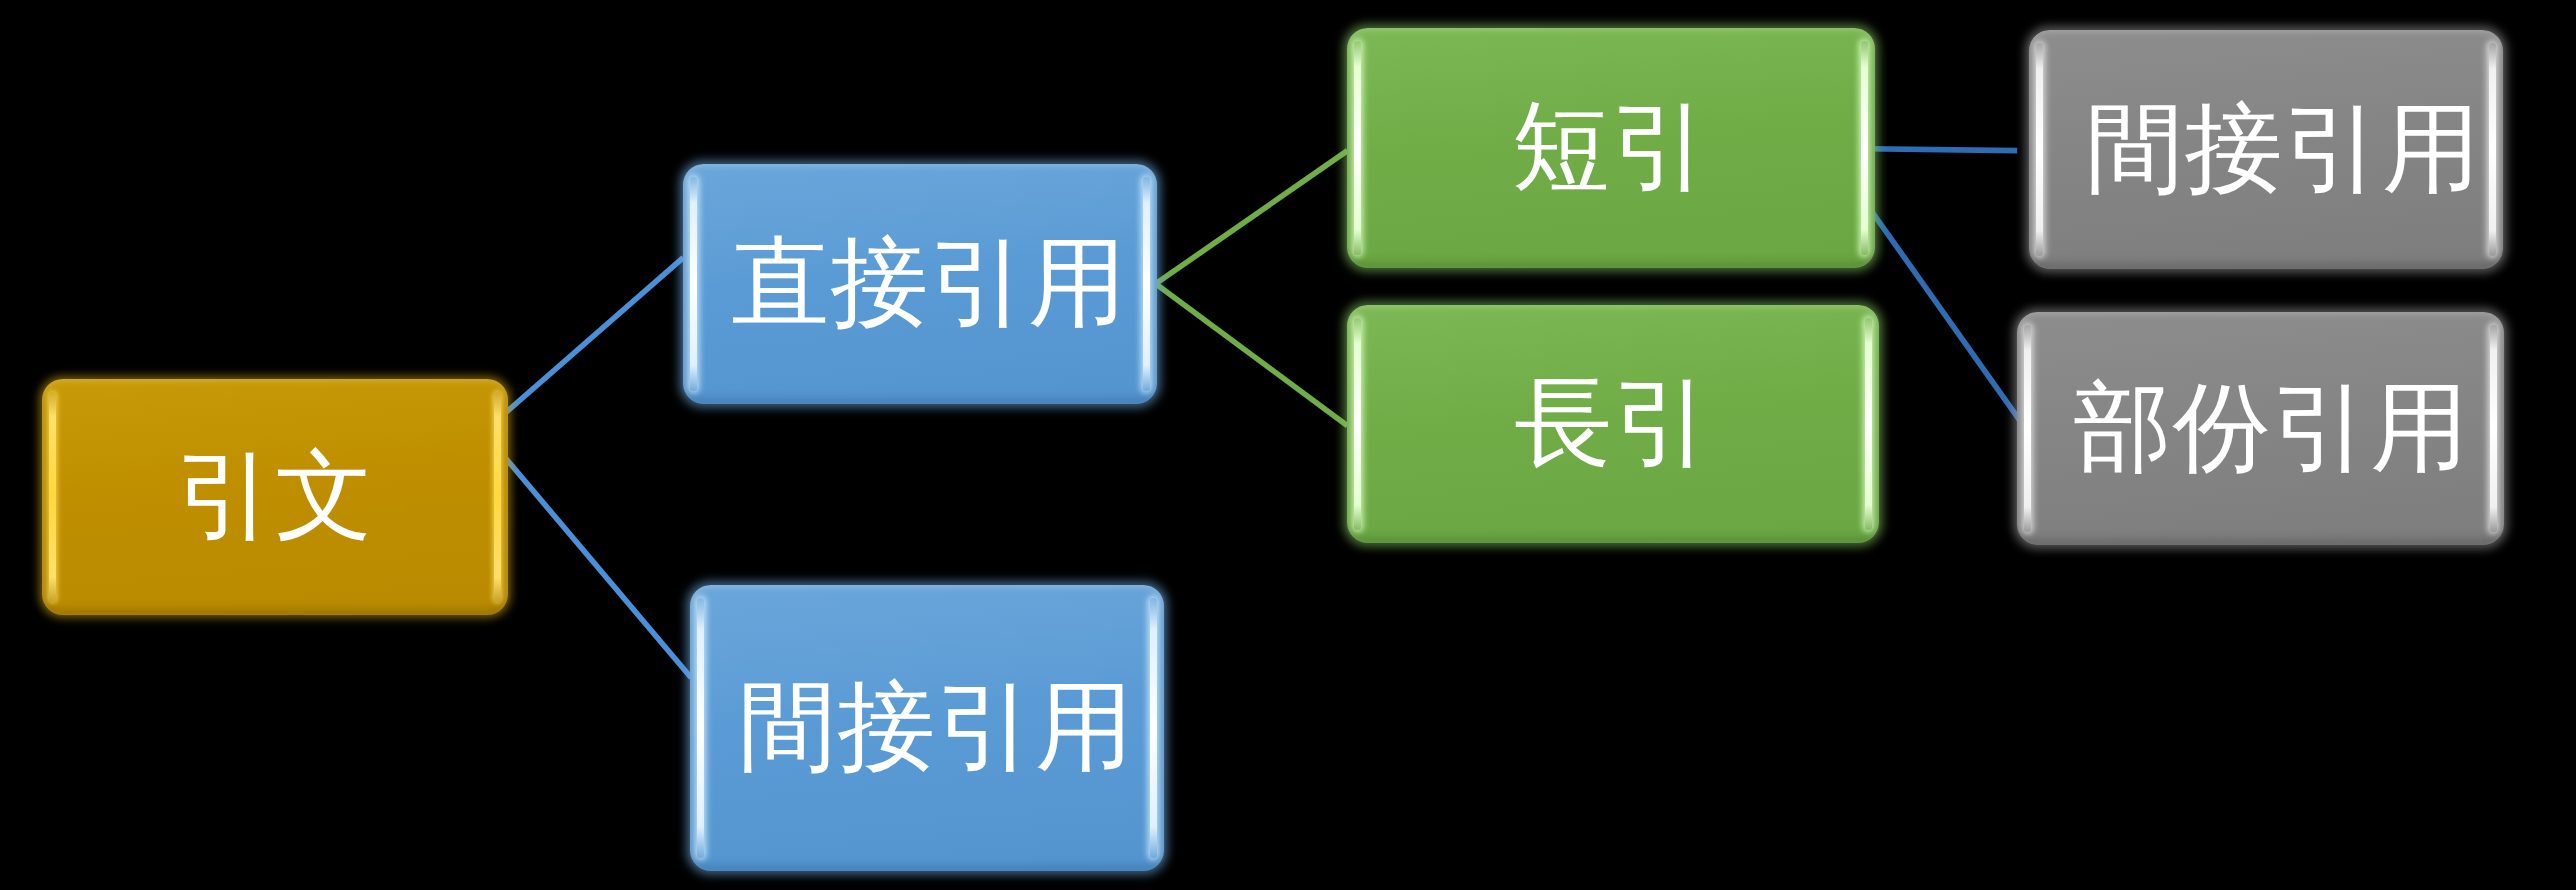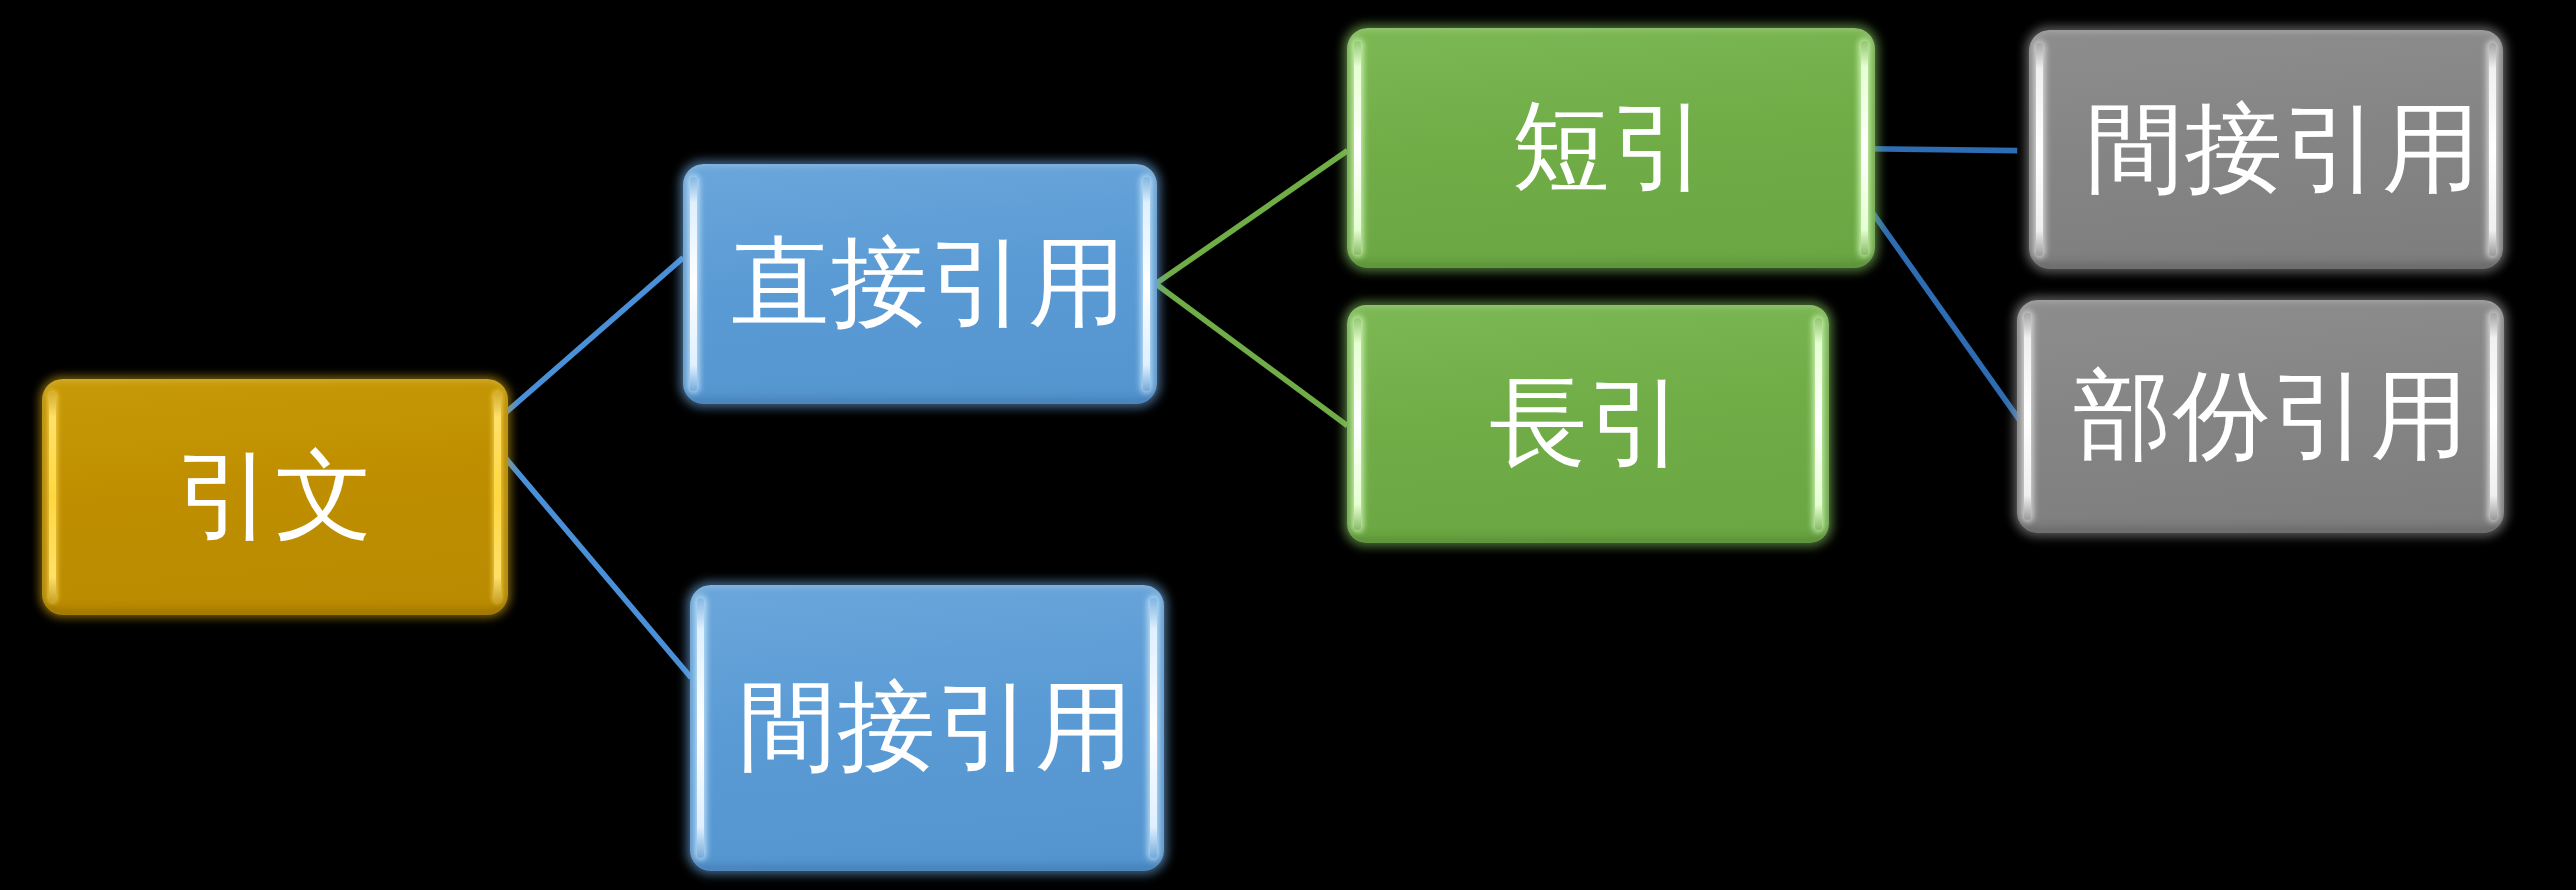--- a/index.html
+++ b/index.html
@@ -83,23 +83,23 @@
   .n-gray::before,.n-gray::after{
     background:linear-gradient(to bottom,rgba(245,245,245,.25),#f0f0f0 12%,#ffffff 50%,#f0f0f0 88%,rgba(245,245,245,.25));
     box-shadow:0 0 6.3px 2.4px rgba(235,235,235,.80);
   }
 
   
   #node-root      {left:8px;  top:379px; width:466px;  height:236px;margin-left:34px;}
   #node-direct    {left:683px; top:164px; width:474px;  height:240px;}
   #node-indirect  {left:690px; top:585px; width:474px;  height:286px;}
   #node-short     {left:1347px;top:28px;  width:528px;  height:240px;}
-  #node-long      {left:1347px;top:305px; width:482px;  height:238px;border-radius:19px;}
+  #node-long      {left:1347px;top:305px; width:532px;  height:238px;}
   #node-full      {left:2029px;top:30px;  width:474px;  height:239px;}
-  #node-partial   {left:2017px;top:300px; width:487px;  height:233px;}
+  #node-partial   {left:2017px;top:312px; width:487px;  height:233px;}
 
   .fs-root   {font-size:98px;}
   .fs-mid    {font-size:98px;}
   .fs-leaf   {font-size:98px;}
   .fs-gray   {font-size:98px;}
   
   #node-full  .lbl{transform:translate(17.4px,-1.6px);}
   #node-partial .lbl{transform:translate(11px,-1.6px);}
   #node-direct .lbl,#node-indirect .lbl{transform:translate(6.3px,-1.6px);}
 </style>

